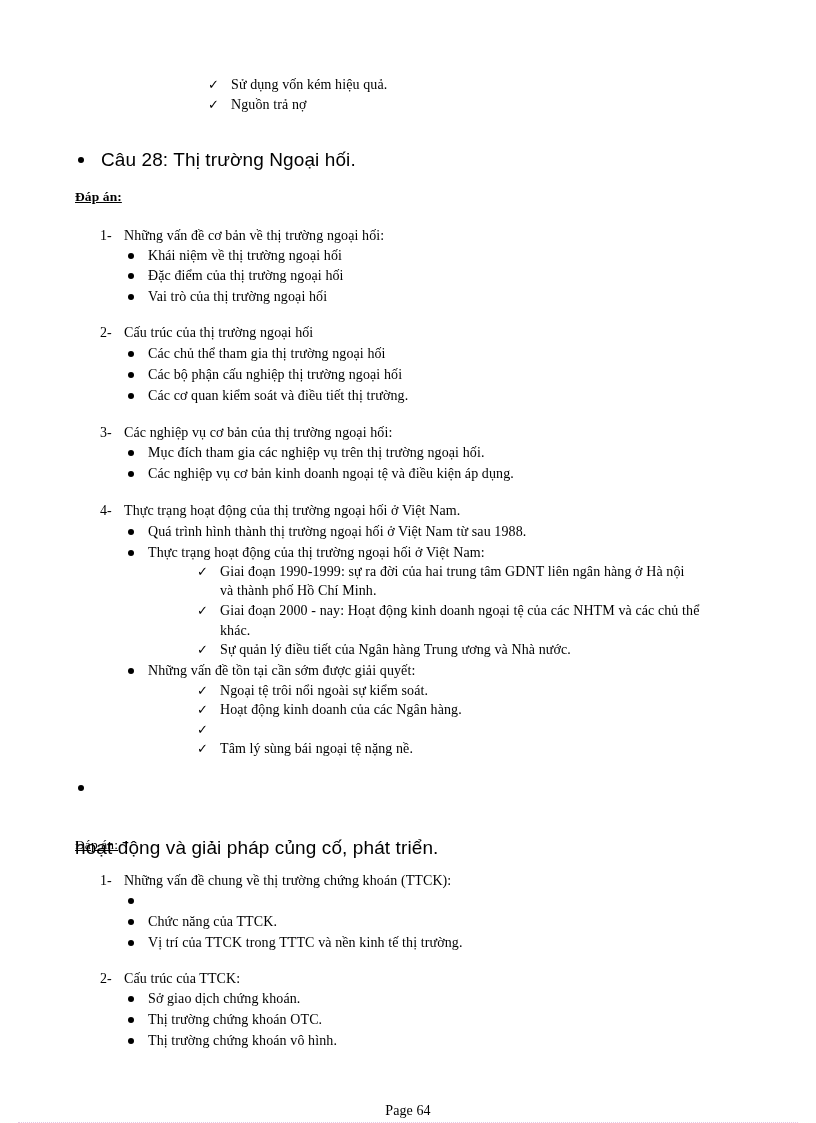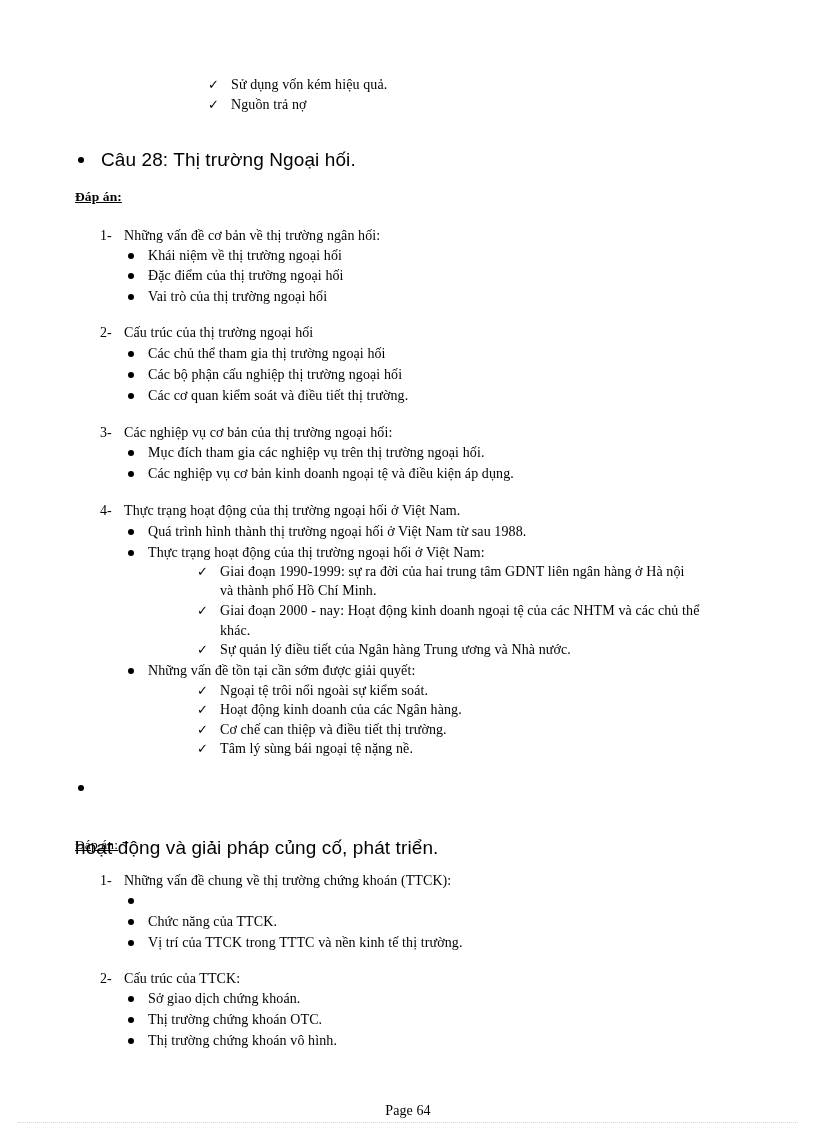--- a/index.html
+++ b/index.html
@@ -24,21 +24,21 @@
   <span class="check" style="left:208px;top:76px;">✓</span>
   <span class="line" style="left:231px;top:76px;">Sử dụng vốn kém hiệu quả.</span>
   <span class="check" style="left:208px;top:96px;">✓</span>
   <span class="line" style="left:231px;top:96px;">Nguồn trả nợ</span>
 
   <span class="dot" style="left:78px;top:157px;"></span>
   <span class="heading sans" style="left:101px;top:150px;">Câu 28: Thị trường Ngoại hối.</span>
   <span class="answer" style="left:75px;top:188px;">Đáp án:</span>
 
   <span class="num" style="left:100px;top:227px;">1-</span>
-  <span class="line" style="left:124px;top:227px;">Những vấn đề cơ bản về thị trường ngân hối:</span>
+  <span class="line" style="left:124px;top:227px;">Những vấn đề cơ bản về thị trường ngoại hối:</span>
   <span class="dot" style="left:128px;top:253px;"></span>
   <span class="line" style="left:148px;top:247px;">Khái niệm về thị trường ngoại hối</span>
   <span class="dot" style="left:128px;top:273px;"></span>
   <span class="line" style="left:148px;top:267px;">Đặc điểm của thị trường ngoại hối</span>
   <span class="dot" style="left:128px;top:294px;"></span>
   <span class="line" style="left:148px;top:288px;">Vai trò của thị trường ngoại hối</span>
 
   <span class="num" style="left:100px;top:324px;">2-</span>
   <span class="line" style="left:124px;top:324px;">Cấu trúc của thị trường ngoại hối</span>
   <span class="dot" style="left:128px;top:351px;"></span>
@@ -72,21 +72,20 @@
   <span class="line" style="left:220px;top:641px;">Sự quản lý điều tiết của Ngân hàng Trung ương và Nhà nước.</span>
 
   <span class="dot" style="left:128px;top:668px;"></span>
   <span class="line" style="left:148px;top:662px;">Những vấn đề tồn tại cần sớm được giải quyết:</span>
 
   <span class="check" style="left:197px;top:682px;">✓</span>
   <span class="line" style="left:220px;top:682px;">Ngoại tệ trôi nổi ngoài sự kiểm soát.</span>
   <span class="check" style="left:197px;top:701px;">✓</span>
   <span class="line" style="left:220px;top:701px;">Hoạt động kinh doanh của các Ngân hàng.</span>
   <span class="check" style="left:197px;top:721px;">✓</span>
-  <span class="line" style="left:220px;top:721px;">Cơ chế can thiệp và điều tiết thị trường.</span>
   <span class="check" style="left:197px;top:740px;">✓</span>
   <span class="line" style="left:220px;top:740px;">Tâm lý sùng bái ngoại tệ nặng nề.</span>
 
   <span class="dot" style="left:78px;top:785px;"></span>
   <span class="heading sans" style="left:75px;top:798px;margin-top:40px;">hoạt động và giải pháp củng cố, phát triển.</span>
   <span class="answer" style="left:75px;top:836px;font-weight:normal;">Đáp án:</span>
 
   <span class="num" style="left:100px;top:872px;">1-</span>
   <span class="line" style="left:124px;top:872px;">Những vấn đề chung về thị trường chứng khoán (TTCK):</span>
   <span class="dot" style="left:128px;top:898px;"></span>

